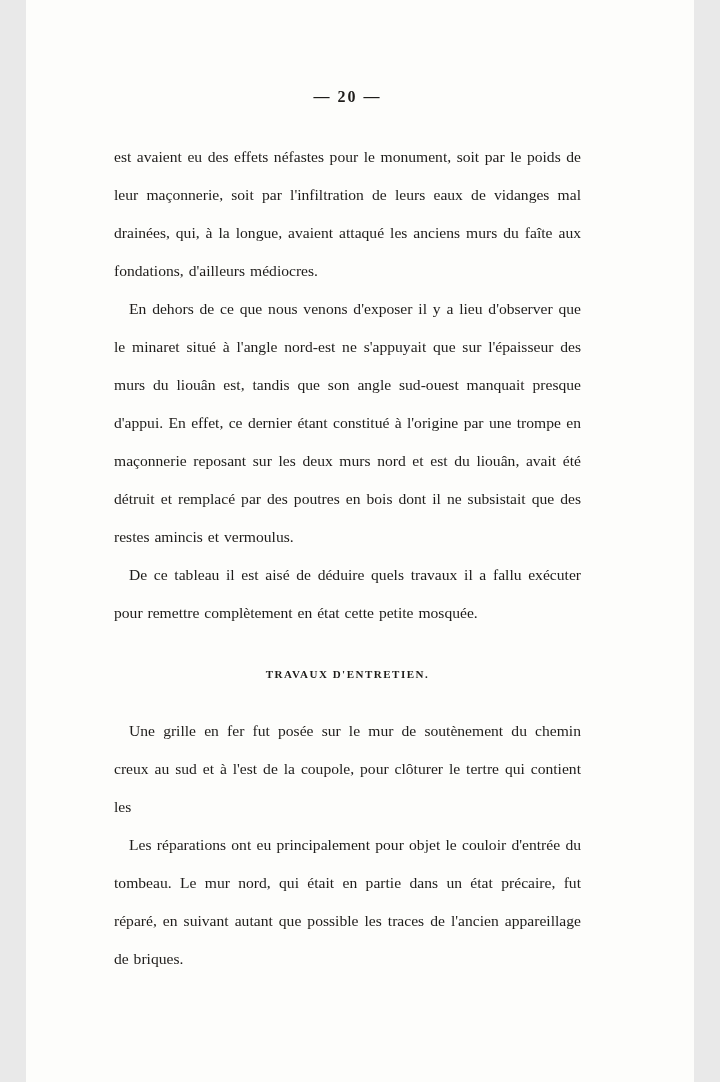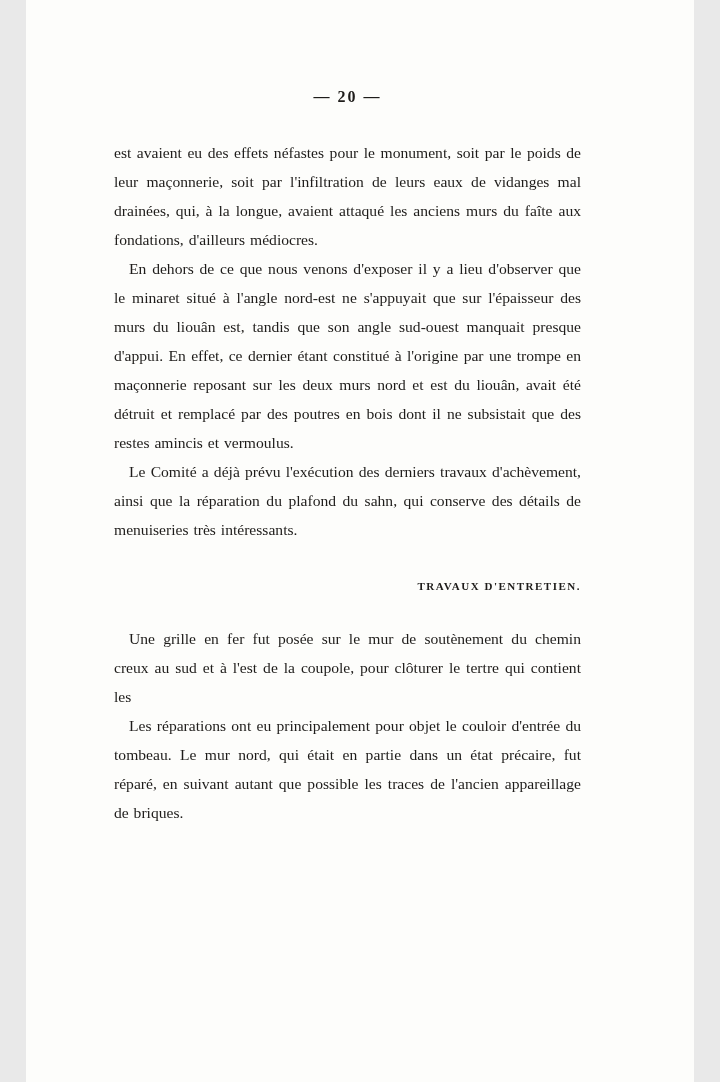--- a/index.html
+++ b/index.html
@@ -22,57 +22,57 @@
   .page-number {
     text-align: center;
     font-size: 16px;
     font-weight: bold;
     letter-spacing: 2px;
     margin: 0 0 32px 0;
   }
   .body-text p {
     margin: 0;
     font-size: 15.6px;
-    line-height: 29px;
+    line-height: 38px;
     text-align: justify;
     word-spacing: 1px;
   }
   .body-text p.indent {
     text-indent: 15px;
   }
   .section-heading {
     margin: 54px 0 0 0;
     text-align: center;
     font-size: 16.5px;
     font-weight: bold;
     letter-spacing: 1.2px;
     word-spacing: 3px;
   }
   .section-subheading {
     margin: 36px 0 0 0;
-    text-align: right;
+    text-align: center;
     font-size: 11px;
     font-weight: bold;
     letter-spacing: 1.5px;
   }
   .after-heading {
     margin-top: 32px;
   }
 </style>
 </head>
 <body>
 
 <div class="page">
 
   <div class="page-number">— 20 —</div>
 
   <div class="body-text">
     <p>est avaient eu des effets néfastes pour le monument, soit par le poids de leur maçonnerie, soit par l'infiltration de leurs eaux de vidanges mal drainées, qui, à la longue, avaient attaqué les anciens murs du faîte aux fondations, d'ailleurs médiocres.</p>
     <p class="indent">En dehors de ce que nous venons d'exposer il y a lieu d'observer que le minaret situé à l'angle nord-est ne s'appuyait que sur l'épaisseur des murs du liouân est, tandis que son angle sud-ouest manquait presque d'appui. En effet, ce dernier étant constitué à l'origine par une trompe en maçonnerie reposant sur les deux murs nord et est du liouân, avait été détruit et remplacé par des poutres en bois dont il ne subsistait que des restes amincis et vermoulus.</p>
-    <p class="indent">Le Comité a déjà prévu l'exécution des derniers travaux d'achèvement, ainsi que la réparation du plafond du sahn, qui conserve des détails de menuiseries très intéressants.</p>
+    <p class="indent">De ce tableau il est aisé de déduire quels travaux il a fallu exécuter pour remettre complètement en état cette petite mosquée.</p>
   </div>
 
 
   <h3 class="section-subheading">TRAVAUX D'ENTRETIEN.</h3>
 
   <div class="body-text after-heading">
     <p class="indent">Une grille en fer fut posée sur le mur de soutènement du chemin creux au sud et à l'est de la coupole, pour clôturer le tertre qui contient les</p>
     <p class="indent">Les réparations ont eu principalement pour objet le couloir d'entrée du tombeau. Le mur nord, qui était en partie dans un état précaire, fut réparé, en suivant autant que possible les traces de l'ancien appareillage de briques.</p>
   </div>
 

